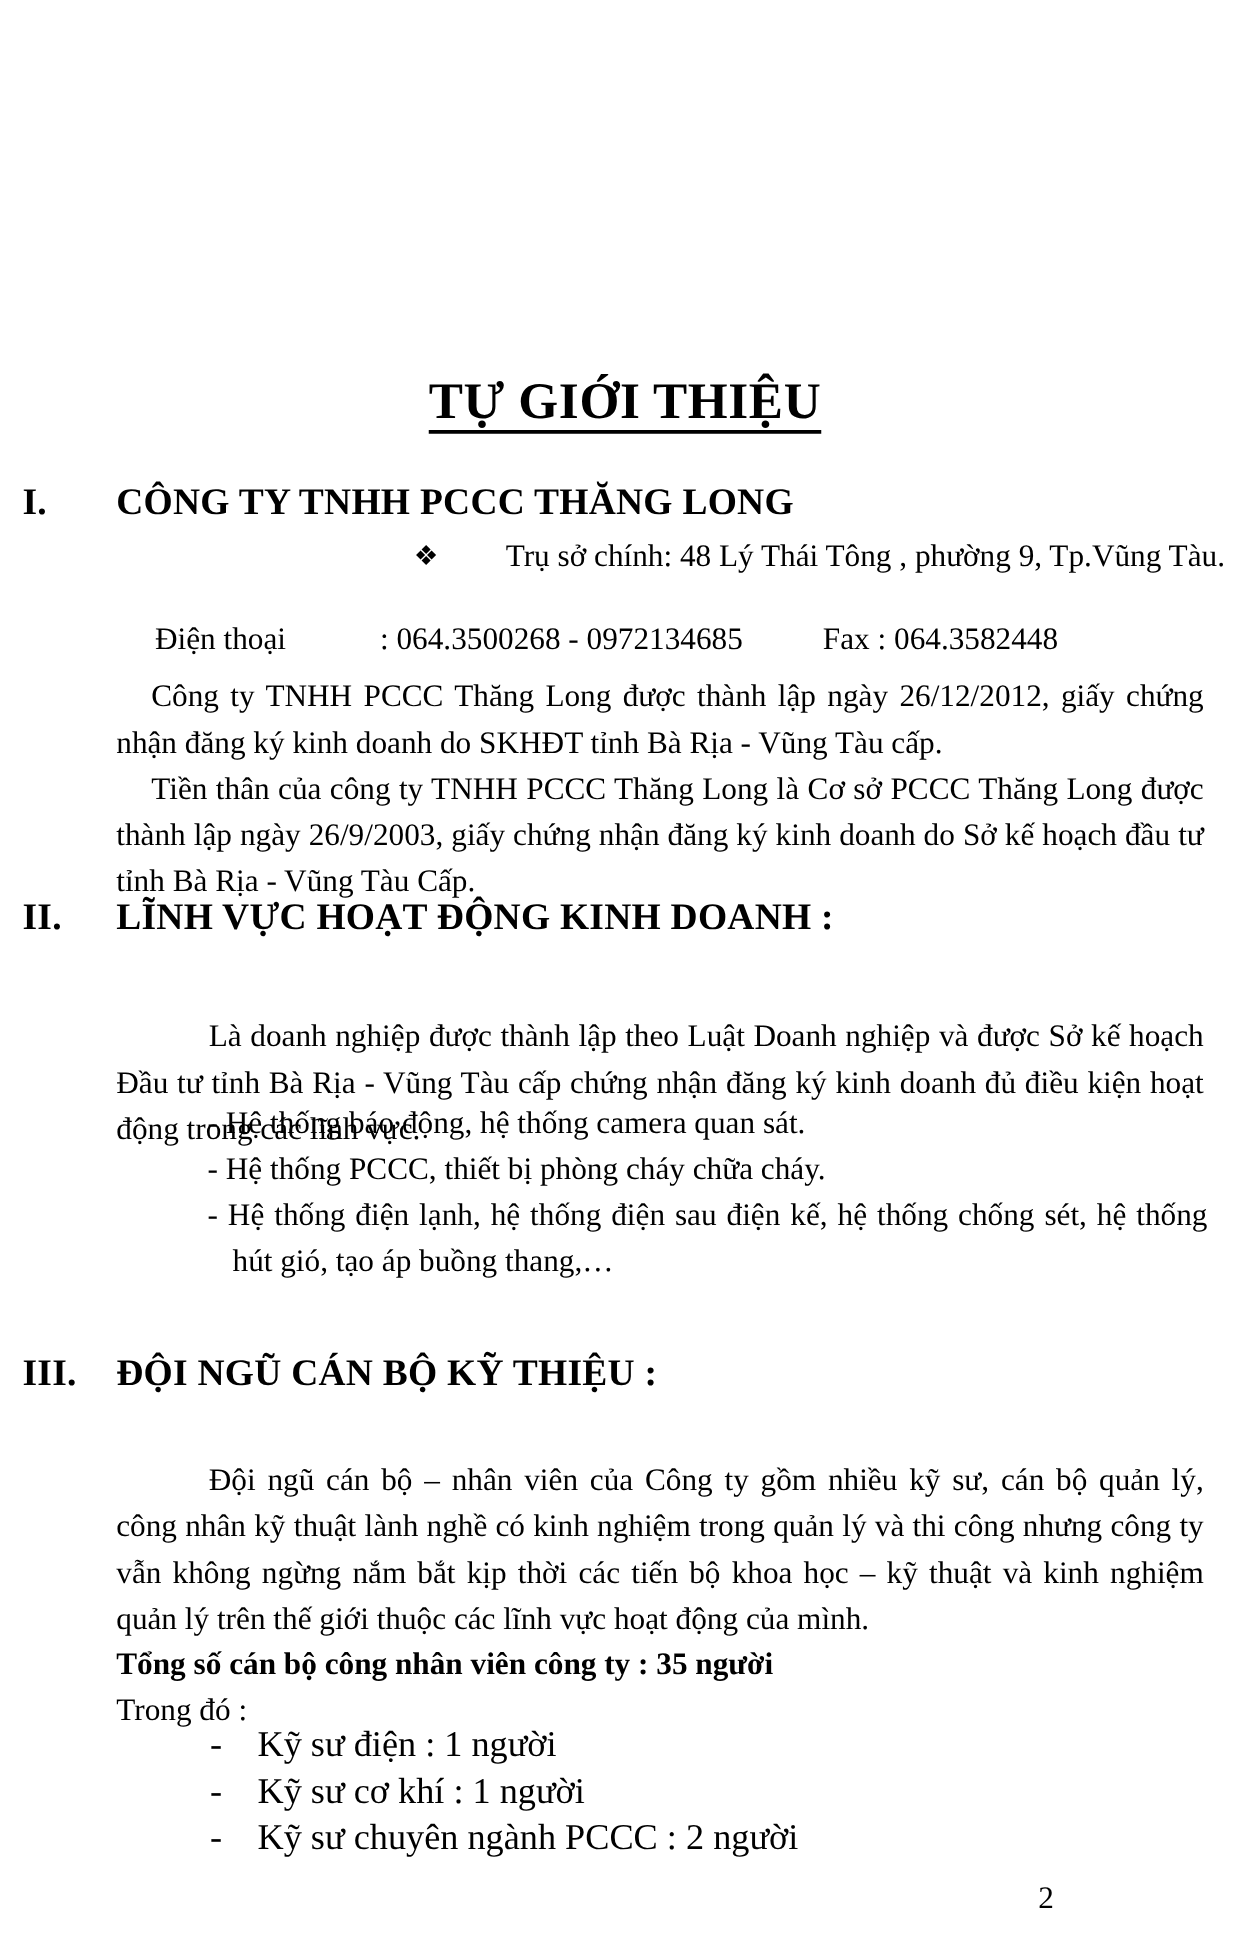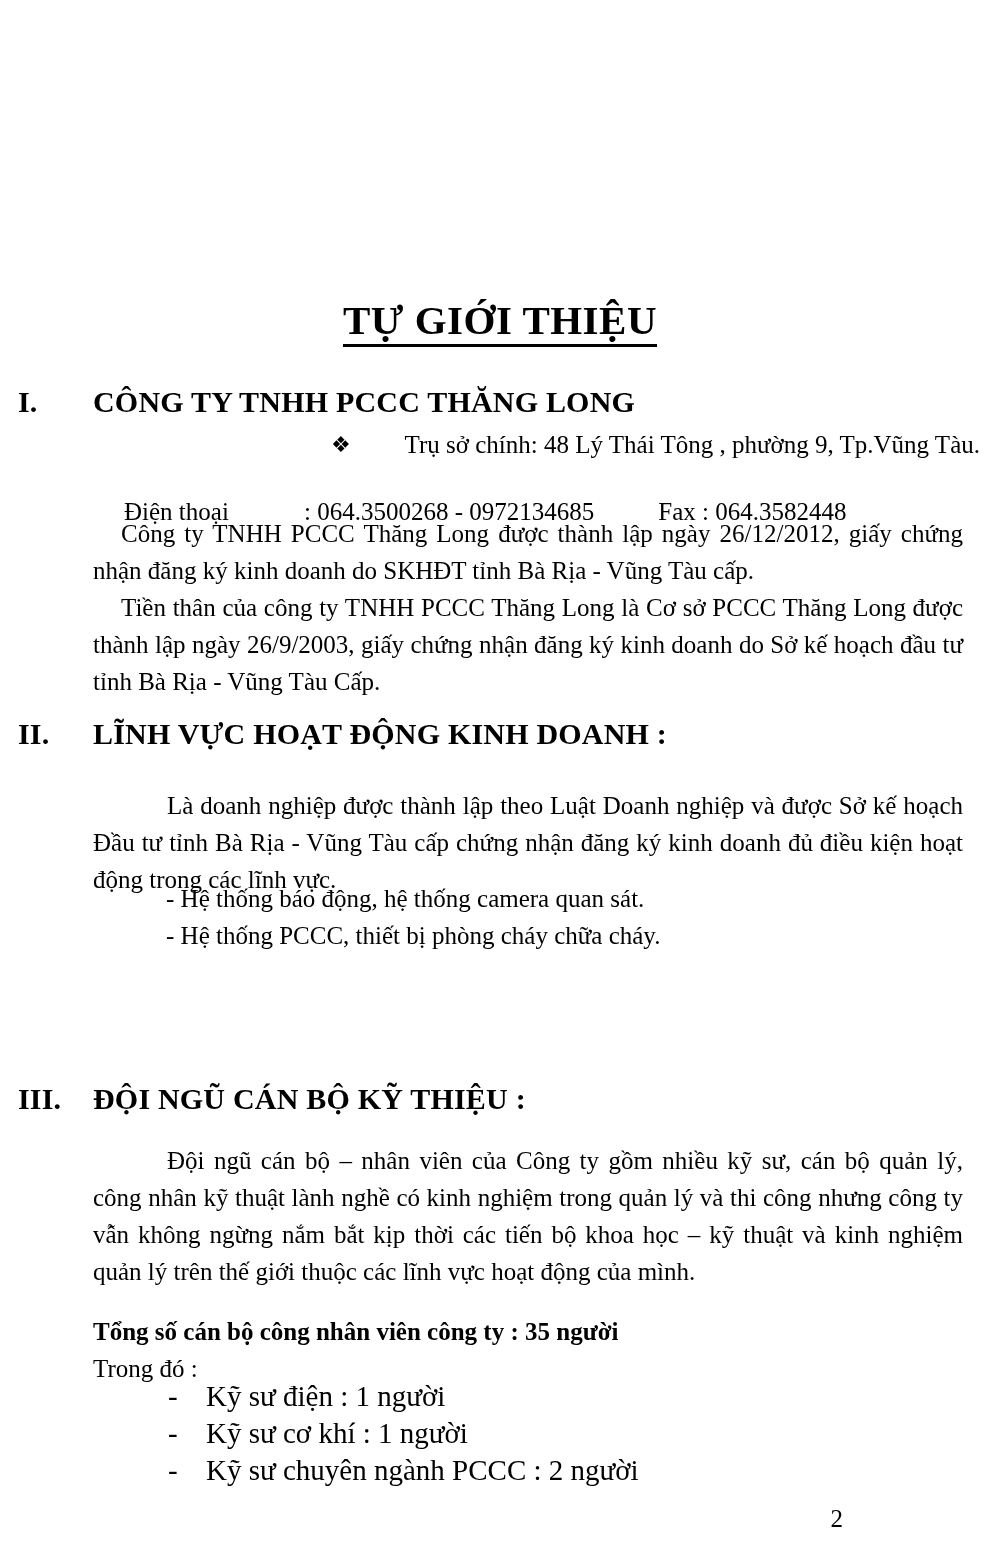--- a/index.html
+++ b/index.html
@@ -60,20 +60,21 @@
   .block {
     position: absolute;
     left: 93px;
     width: 870px;
     font-size: 25px;
     line-height: 37px;
   }
   .just {
     text-align: justify;
     text-justify: inter-word;
+    margin-top: 24px;
   }
   .just > p {
     margin: 0;
   }
   .indent-sm { text-indent: 28px; }
   .indent-lg { text-indent: 74px; }
 
   
   .contact-row {
     position: absolute;
@@ -184,20 +185,21 @@
     <span class="numeral">II.</span><span>LĨNH VỰC HOẠT ĐỘNG KINH DOANH :</span>
   </div>
 
   <div class="block just" style="top:787px;">
     <p class="indent-lg">Là doanh nghiệp được thành lập theo Luật Doanh nghiệp và được Sở kế hoạch Đầu tư tỉnh Bà Rịa - Vũng Tàu cấp chứng nhận đăng ký kinh doanh đủ điều kiện hoạt động trong các lĩnh vực.</p>
   </div>
 
   <div class="dash-list" style="top:880px;">
     <span class="dash-item">- Hệ thống báo động, hệ thống camera quan sát.</span>
     <span class="dash-item">- Hệ thống PCCC, thiết bị phòng cháy chữa cháy.</span>
+    <span class="dash-item">- Hệ thống điện lạnh, hệ thống điện sau điện kế, hệ thống chống sét, hệ thống hút gió, tạo áp buồng thang,…</span>
   </div>
 
   <div class="section-head" style="top:1082px;">
     <span class="numeral">III.</span><span>ĐỘI NGŨ CÁN BỘ KỸ THIỆU :</span>
   </div>
 
   <div class="block just" style="top:1142px;">
     <p class="indent-lg">Đội ngũ cán bộ – nhân viên của Công ty gồm nhiều kỹ sư, cán bộ quản lý, công nhân kỹ thuật lành nghề có kinh nghiệm trong quản lý và thi công nhưng công ty vẫn không ngừng nắm bắt kịp thời các tiến bộ khoa học – kỹ thuật và kinh nghiệm quản lý trên thế giới thuộc các lĩnh vực hoạt động của mình.</p>
   </div>
 

